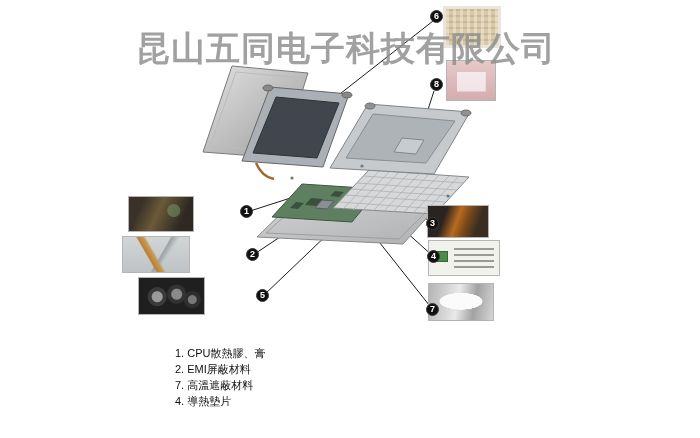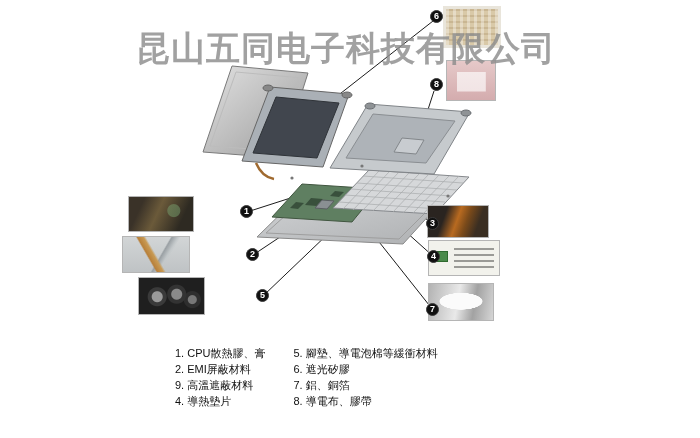--- a/index.html
+++ b/index.html
@@ -170,24 +170,18 @@
   <div class="callout" style="left:426px; top:217px;"><span>3</span></div>
   <div class="callout" style="left:427px; top:250px;"><span>4</span></div>
   <div class="callout" style="left:426px; top:303px;"><span>7</span></div>
   <div class="callout" style="left:430px; top:10px;"><span>6</span></div>
   <div class="callout" style="left:430px; top:78px;"><span>8</span></div>
 
   <div class="legend">
     <div class="legend-col">
       <div class="legend-item">1. CPU散熱膠、膏</div>
       <div class="legend-item">2. EMI屏蔽材料</div>
-      <div class="legend-item">9. 高溫遮蔽材料</div>
+      <div class="legend-item">7. 高溫遮蔽材料</div>
       <div class="legend-item">4. 導熱墊片</div>
-    </div>
-    <div class="legend-col">
-      <div class="legend-item">5. 腳墊、導電泡棉等緩衝材料</div>
-      <div class="legend-item">6. 遮光矽膠</div>
-      <div class="legend-item">7. 鋁、銅箔</div>
-      <div class="legend-item">8. 導電布、膠帶</div>
     </div>
   </div>
 
 </div>
 
 </body></html>

